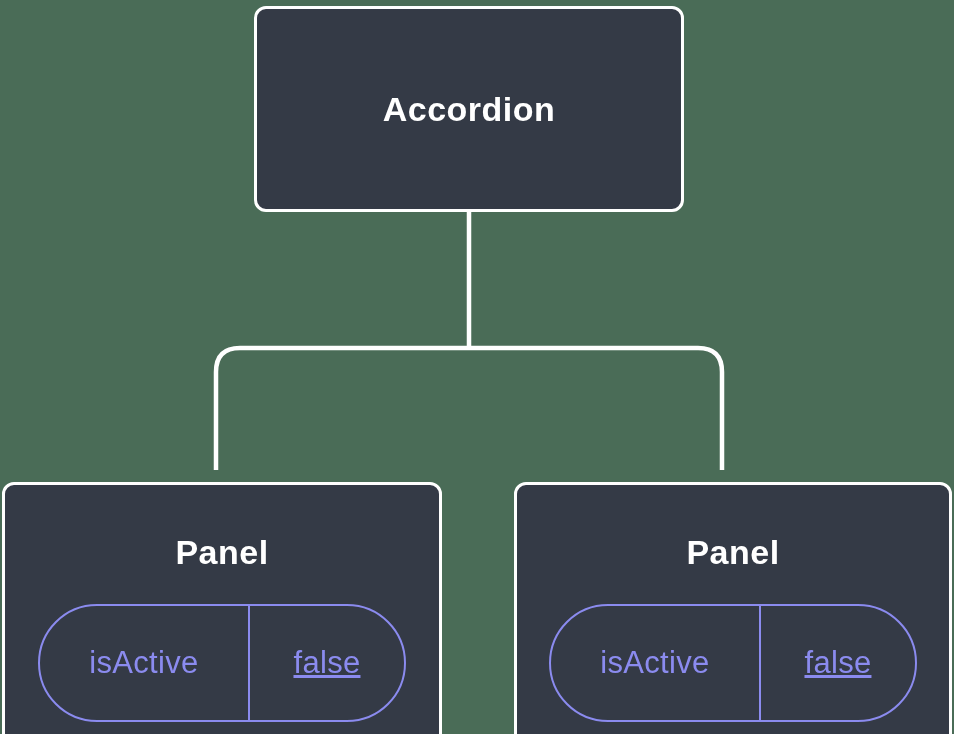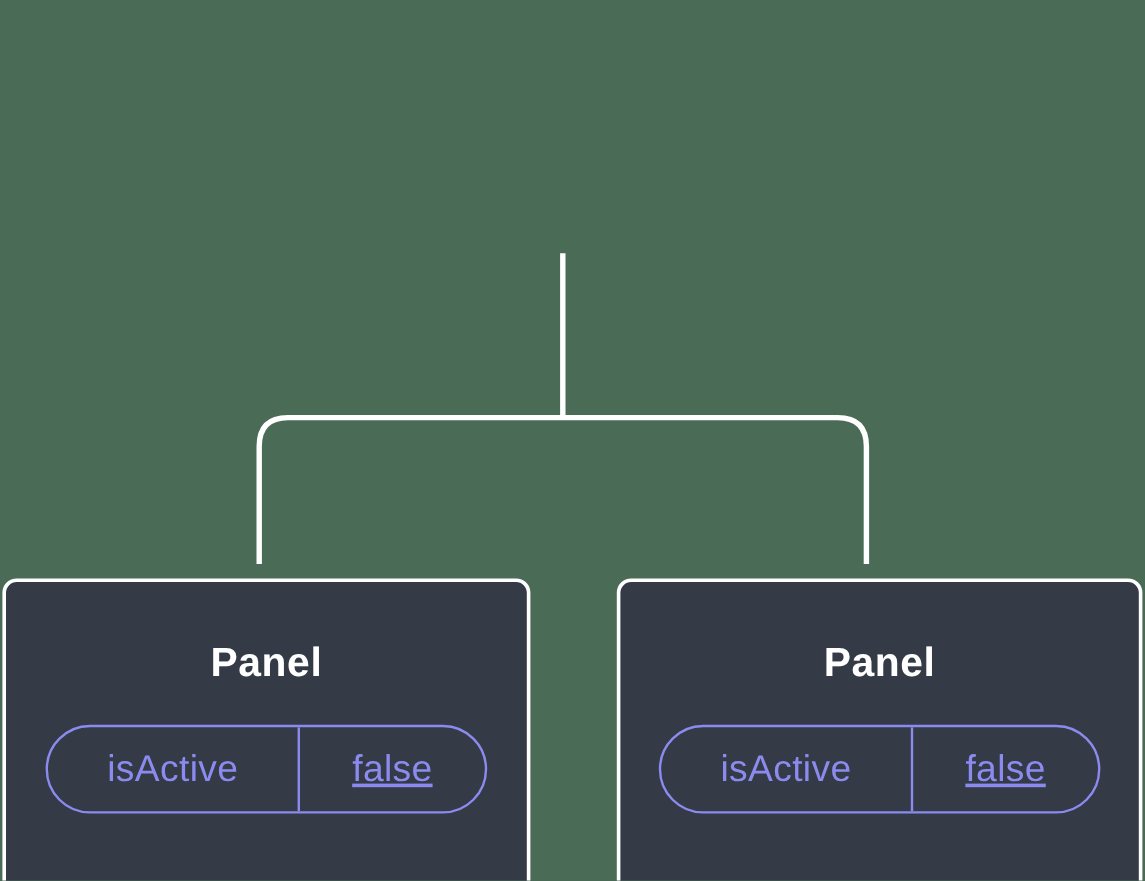--- a/index.html
+++ b/index.html
@@ -63,21 +63,21 @@
       align-items: center;
       padding-top: 48px;
       box-sizing: border-box;
       gap: 32px;
     }
     .panel-left { left: 2px; }
     .panel-right { left: 514px; width: 438px; }
     .state-pill {
       display: flex;
       width: 368px;
-      height: 74px;
+      height: 118px;
       border: 2.5px solid var(--state-accent, #8b8bef);
       border-radius: 60px;
       box-sizing: border-box;
       overflow: hidden;
     }
     .state-key,
     .state-value {
       display: flex;
       align-items: center;
       justify-content: center;
@@ -93,20 +93,23 @@
     .state-value {
       flex: 1;
       text-decoration: underline;
     }
   </style>
 </head>
 <body>
 
 <div class="stage">
 
+  <div class="node root-node">
+    <span class="node-label">Accordion</span>
+  </div>
 
   <svg class="connector" viewBox="0 0 954 734" aria-hidden="true">
     <path d="M469 211 L469 348"></path>
     <path d="M216 470 L216 372 Q216 348 240 348 L698 348 Q722 348 722 372 L722 470"></path>
   </svg>
 
   <div class="node panel-node panel-left">
     <span class="node-label">Panel</span>
     <div class="state-pill">
       <span class="state-key">isActive</span>

